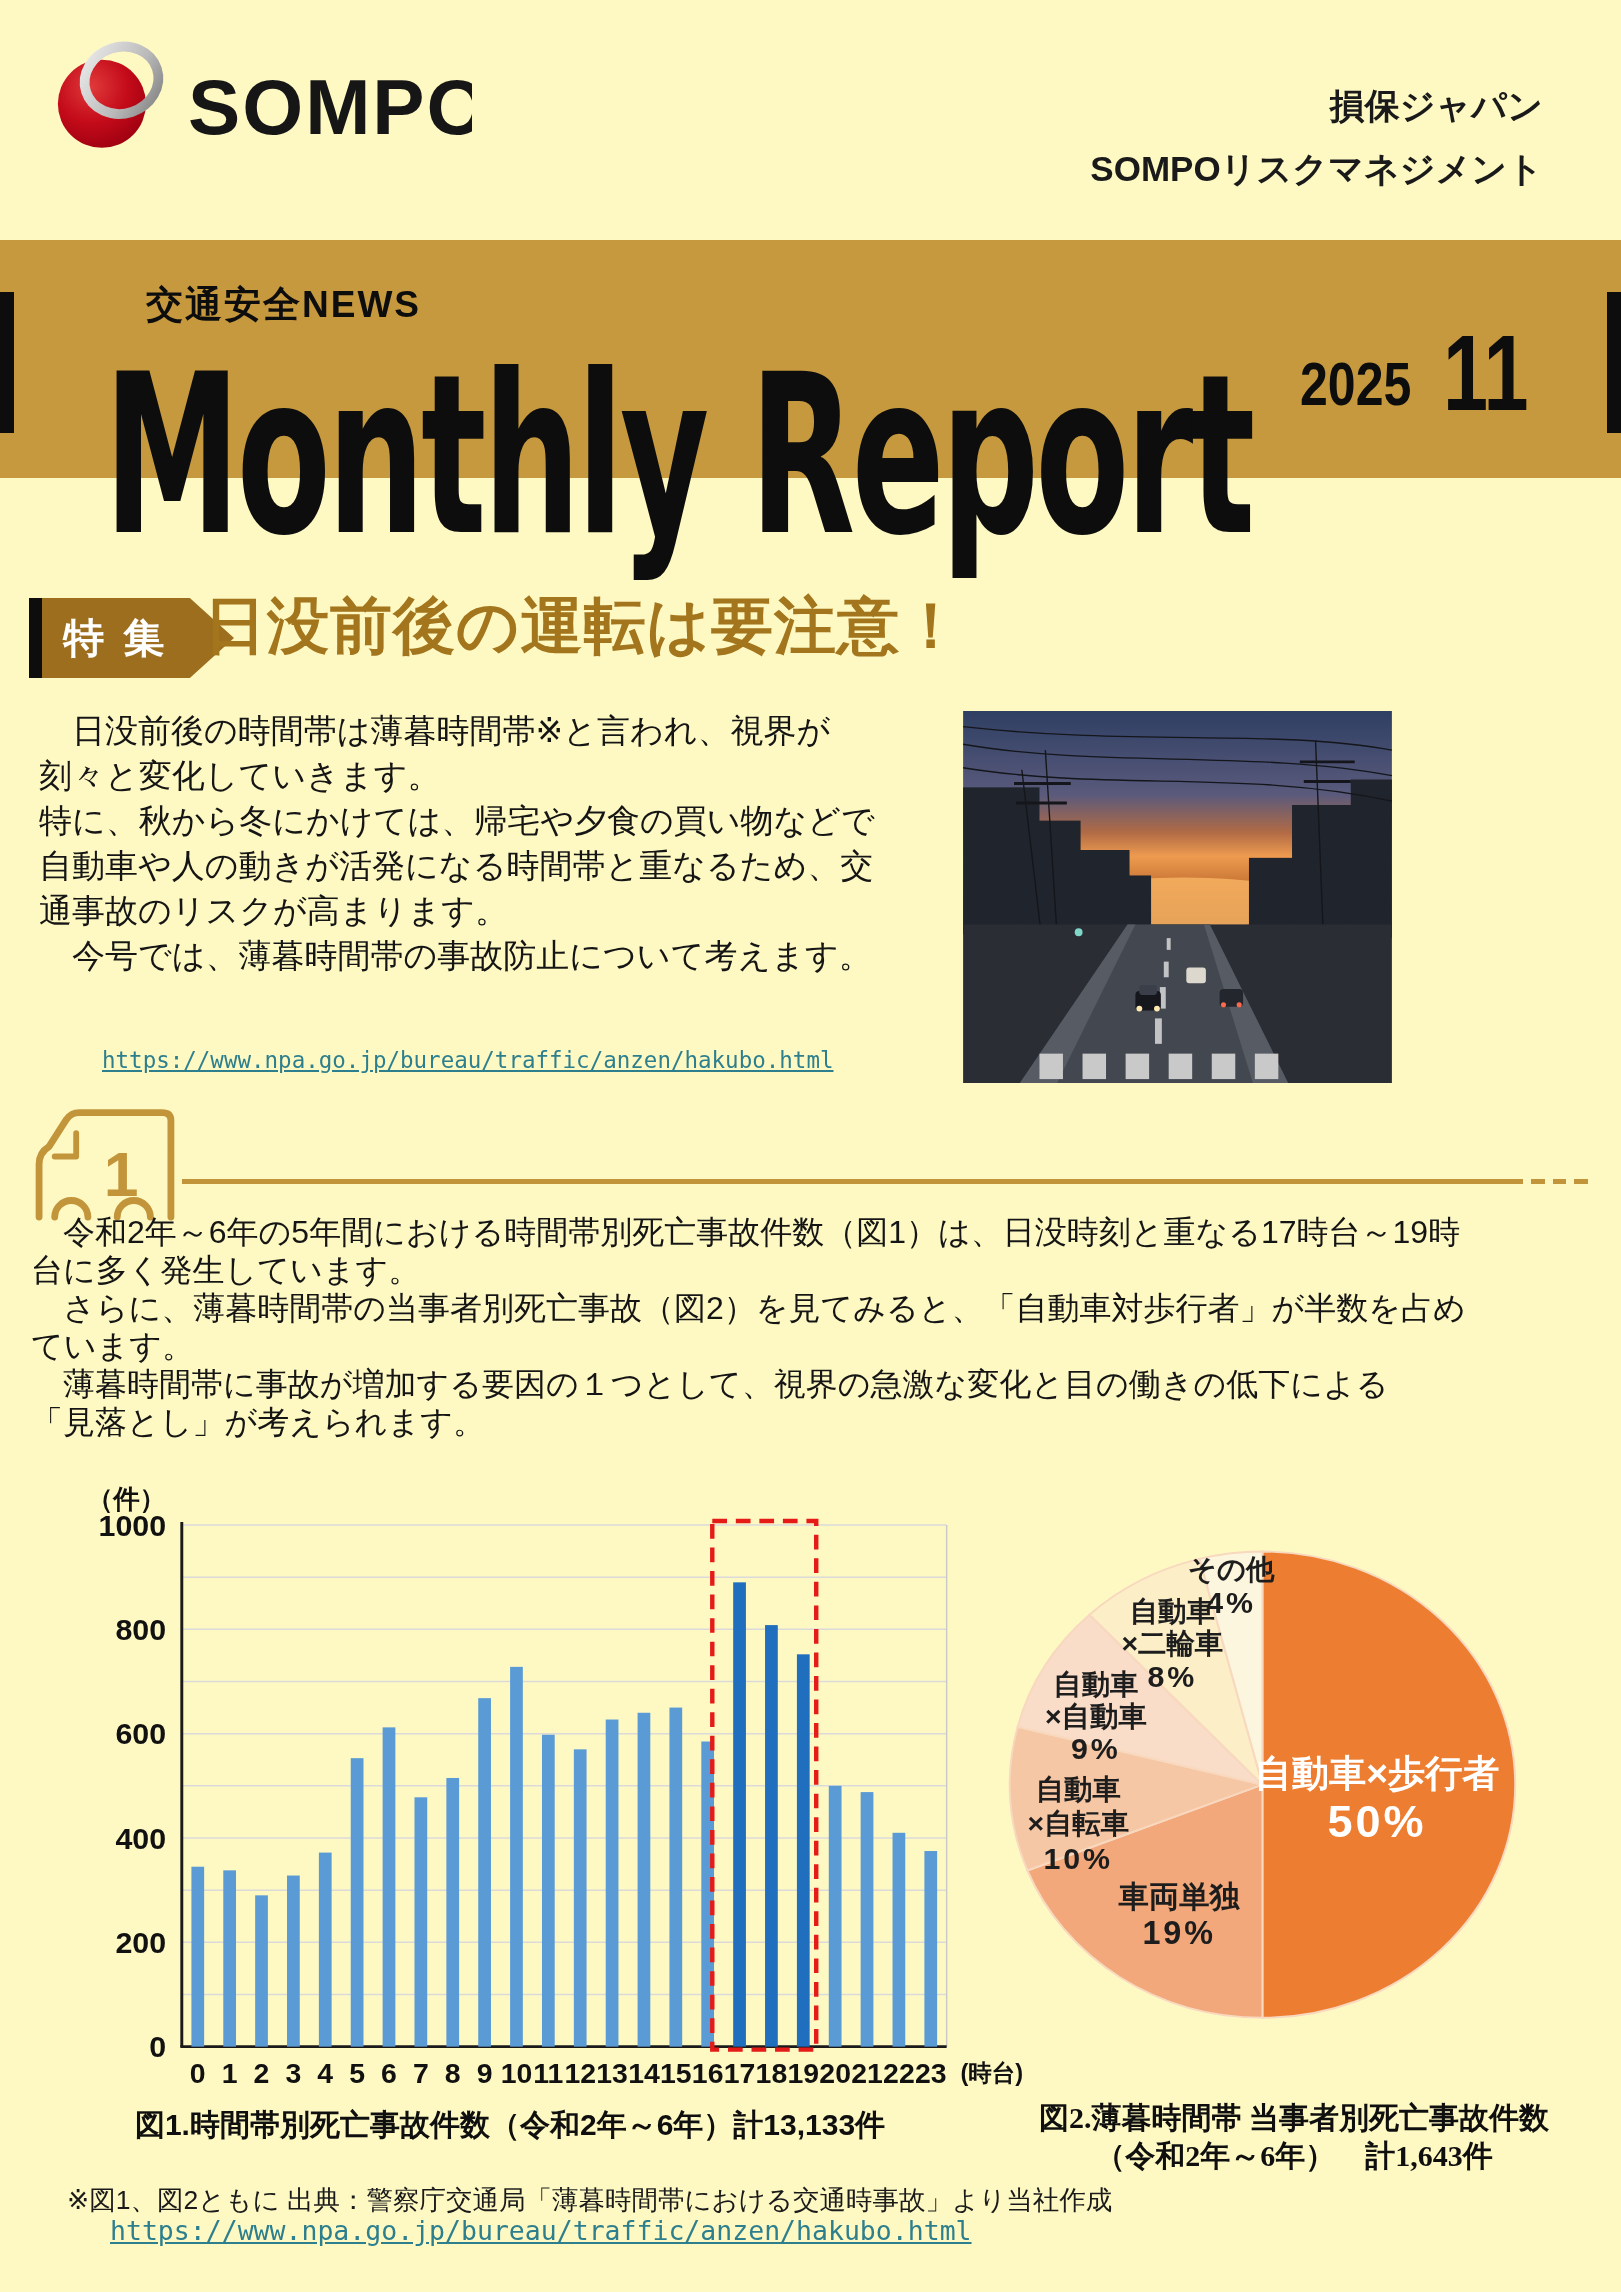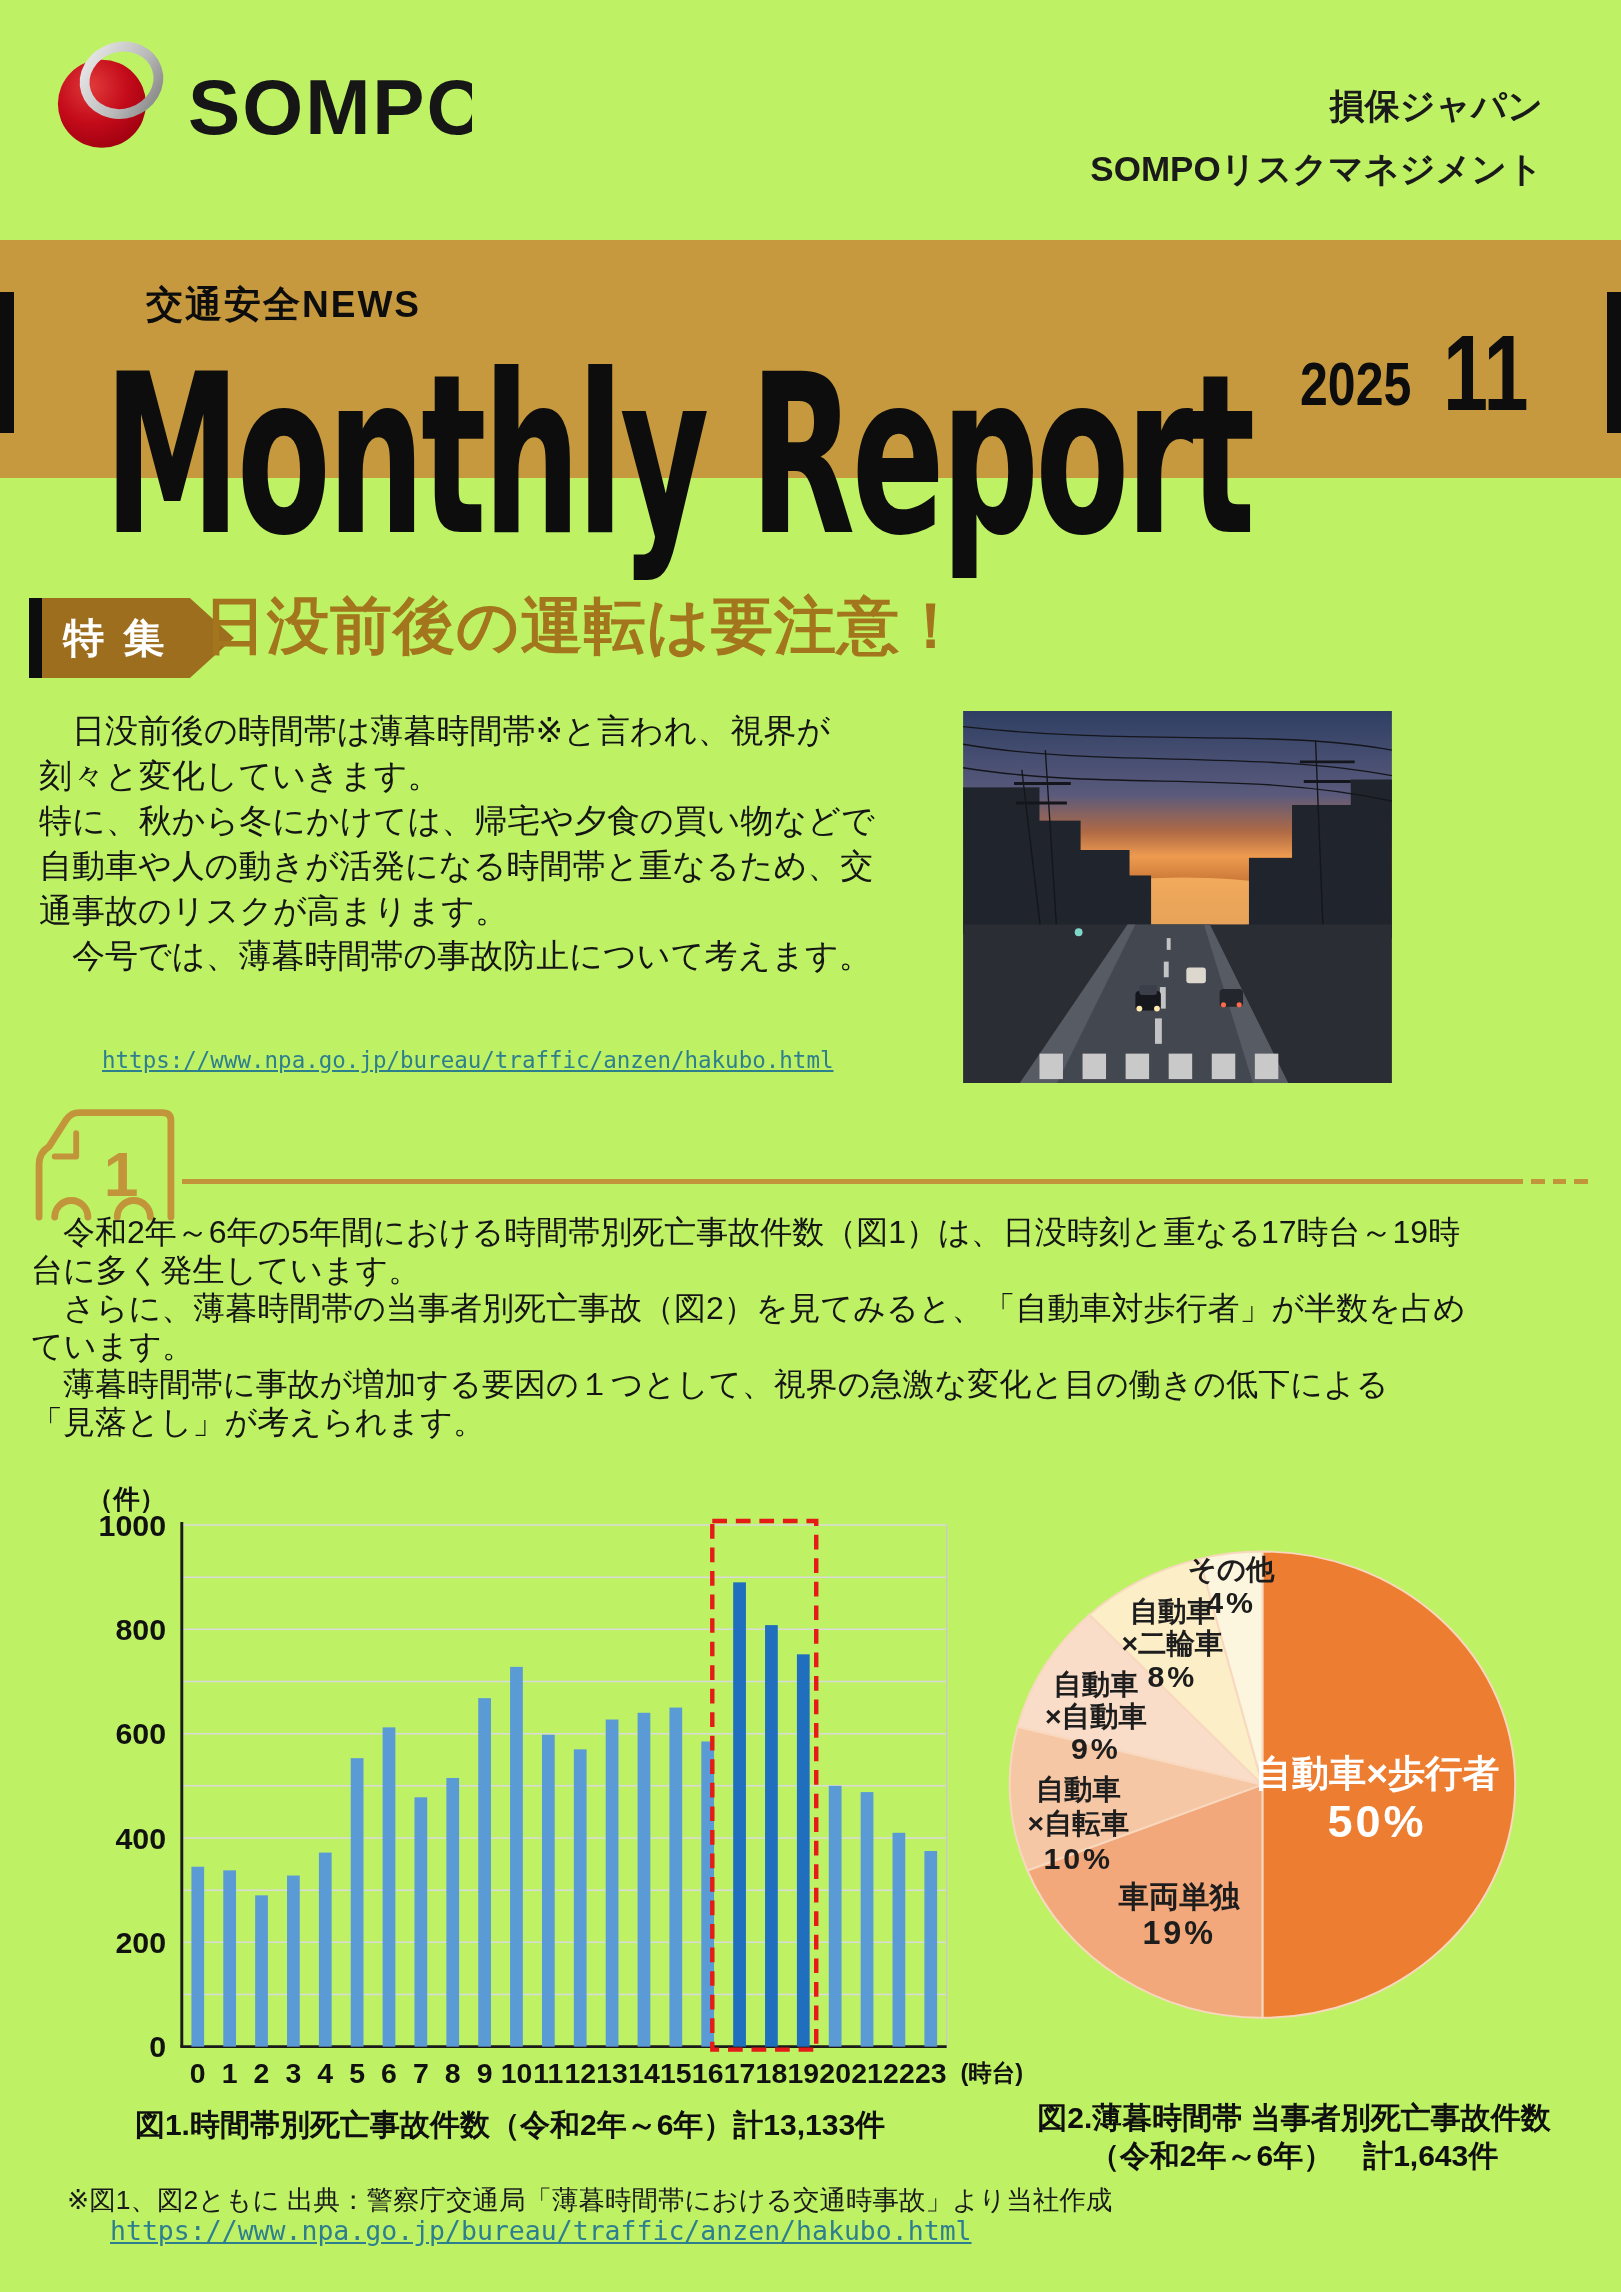--- a/index.html
+++ b/index.html
@@ -1,16 +1,16 @@
 <!DOCTYPE html>
 <html><head>
 <meta charset="utf-8">
 <style>
   html,body{margin:0;padding:0;background:#e8e8e8;}
-  .page{position:relative;width:1621px;height:2293px;background:#bef264;overflow:hidden;
+  .page{position:relative;width:1621px;height:2293px;background:#fef9c3;overflow:hidden;
         font-family:"Liberation Sans","DejaVu Sans",sans-serif;color:#111;}
   .abs{position:absolute;}
 
   
   .company{right:78px;top:74px;text-align:right;font-size:35px;font-weight:700;line-height:63px;color:#1a1a1a;}
 
   
   .banner{left:0;top:240px;width:1621px;height:238px;background:#C6993E;}
   .kicker{left:110px;top:280px;font-size:37px;font-weight:700;color:#0d0d0d;letter-spacing:2px;margin-left:36px;}
   .mr-title{left:104px;top:345px;font-size:221px;line-height:1;font-weight:700;color:#0d0d0d;
@@ -39,21 +39,21 @@
   .s1-title{left:188px;top:1104px;font-size:56px;font-weight:800;color:#0f0f0f;letter-spacing:1px;white-space:nowrap;}
   .divider{left:182px;top:1179px;width:1341px;height:4.9px;background:#C3953B;}
   .divider-dash{left:1531px;top:1179px;width:65px;height:4.9px;
                 background:repeating-linear-gradient(90deg,#C3953B 0 13.7px,rgba(0,0,0,0) 13.7px 21.6px);}
   .s1-body{left:31px;top:1213px;width:1578px;font-size:32px;line-height:38px;color:#151515;font-weight:500;}
 
   
   .fig1{left:19.6px;top:1473px;width:1010px;height:657px;}
   .fig2{left:980px;top:1529px;width:608px;height:529px;}
   .cap1{left:118px;top:2105px;width:784px;text-align:center;font-size:30px;font-weight:700;color:#0f0f0f;}
-  .cap2{left:990px;top:2099px;width:608px;text-align:center;font-size:30px;font-weight:700;line-height:38px;color:#0f0f0f;}
+  .cap2{left:990px;top:2099px;width:608px;text-align:center;font-size:30px;font-weight:700;line-height:38px;color:#0f0f0f;font-family:Liberation Serif, serif;}
   .src{left:67px;top:2182px;font-size:26.5px;color:#1a1a1a;}
   .src-link{left:110px;top:2215px;font-size:26.5px;}
   svg text{font-family:"Liberation Sans","DejaVu Sans",sans-serif;}
 </style>
 </head>
 <body>
 
 <div class="page">
 
   <svg class="abs" style="left:51px;top:37px;" width="421" height="116" viewBox="0 0 430 118">

